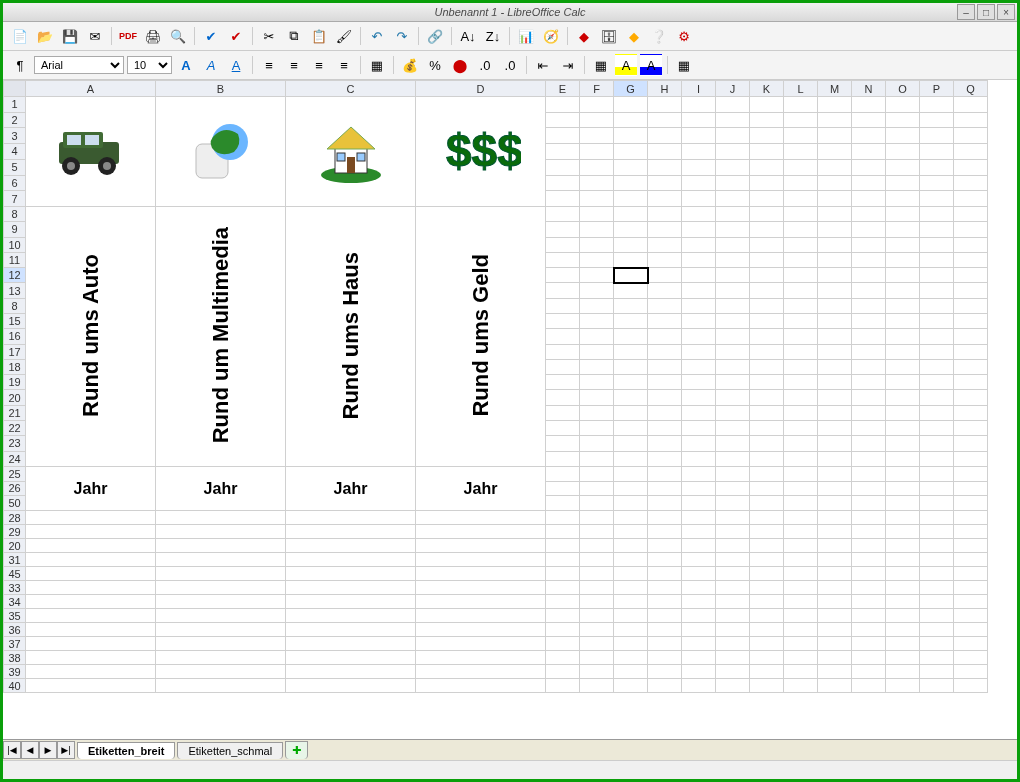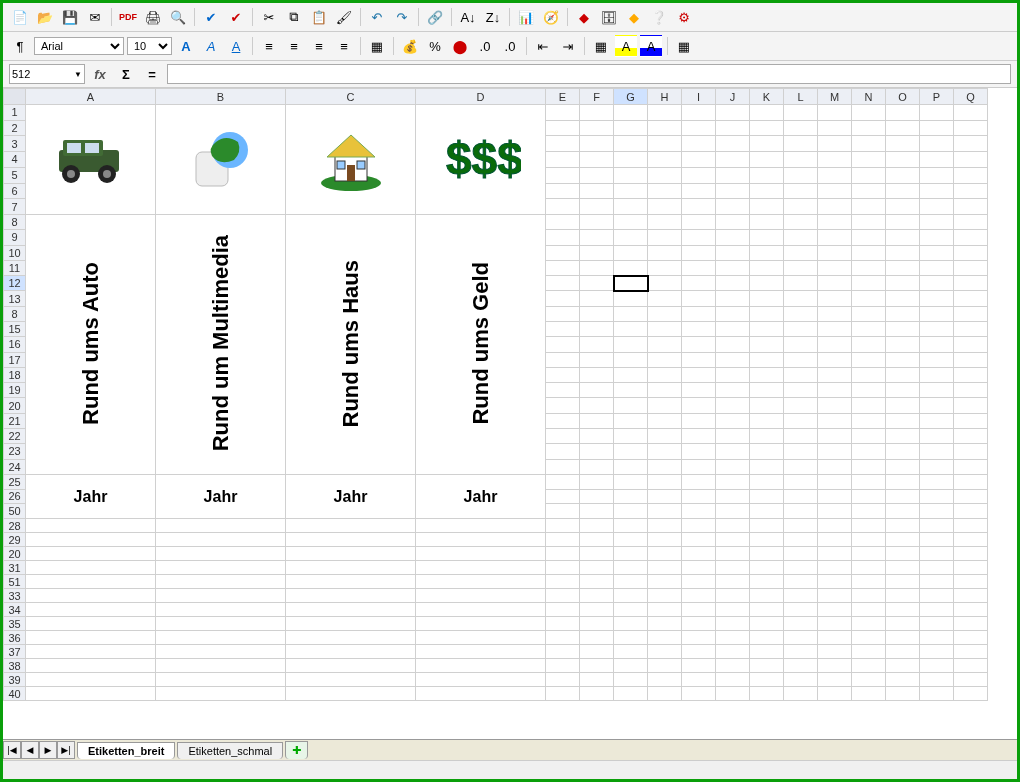--- a/index.html
+++ b/index.html
@@ -205,20 +205,28 @@
     height:18px;
     background:#f0f0f0;
     border-top:1px solid #ccc;
   }
 </style>
 </head>
 <body>
 
 <div class="window">
 
+  <div class="titlebar">
+    <span>Unbenannt 1 - LibreOffice Calc</span>
+    <div class="title-controls">
+      <span>–</span>
+      <span>□</span>
+      <span>×</span>
+    </div>
+  </div>
 
 
   <div class="toolbar">
     <span class="tbtn">📄</span>
     <span class="tbtn">📂</span>
     <span class="tbtn">💾</span>
     <span class="tbtn">✉</span>
     <span class="sep"></span>
     <span class="tbtn" style="color:#c00;font-weight:bold;font-size:9px">PDF</span>
     <span class="tbtn">🖨</span>
@@ -278,30 +286,20 @@
     <span class="tbtn">⇤</span>
     <span class="tbtn">⇥</span>
     <span class="sep"></span>
     <span class="tbtn">▦</span>
     <span class="tbtn" style="background:linear-gradient(#fff 60%,#ff0 60%)">A</span>
     <span class="tbtn" style="background:linear-gradient(#fff 60%,#00f 60%)">A</span>
     <span class="sep"></span>
     <span class="tbtn">▦</span>
   </div>
 
-  <div class="namebox-row">
-    <div class="namebox">
-      <span>512</span>
-        <span style="font-size:8px">▼</span>
-    </div>
-    <span class="tbtn" style="font-style:italic;font-weight:bold;color:#555">fx</span>
-    <span class="tbtn" style="font-weight:bold">Σ</span>
-    <span class="tbtn" style="font-weight:bold">=</span>
-    <div class="formula-input"></div>
-  </div>
 
   <div class="sheet-area">
     <div class="grid-scroll">
       <table class="grid" id="grid">
           <colgroup>
             <col style="width: 22px;">
             <col style="width: 130px;">
             <col style="width: 130px;">
             <col style="width: 130px;">
             <col style="width: 130px;">
@@ -890,21 +888,21 @@
               <td style="height: 10px;"></td>
               <td style="height: 10px;"></td>
               <td style="height: 10px;"></td>
               <td style="height: 10px;"></td>
               <td style="height: 10px;"></td>
               <td style="height: 10px;"></td>
               <td style="height: 10px;"></td>
               <td style="height: 10px;"></td>
             </tr>
             <tr>
-              <th class="rowhead">51</th>
+              <th class="rowhead">45</th>
               <td style="height: 10px;"></td>
               <td style="height: 10px;"></td>
               <td style="height: 10px;"></td>
               <td style="height: 10px;"></td>
               <td style="height: 10px;"></td>
               <td style="height: 10px;"></td>
               <td style="height: 10px;"></td>
               <td style="height: 10px;"></td>
               <td style="height: 10px;"></td>
               <td style="height: 10px;"></td>

